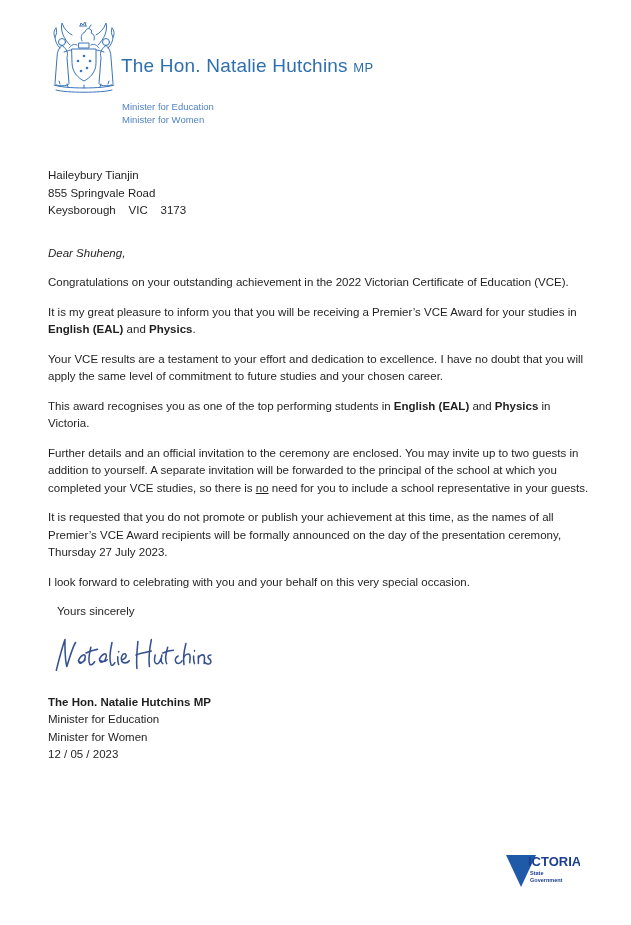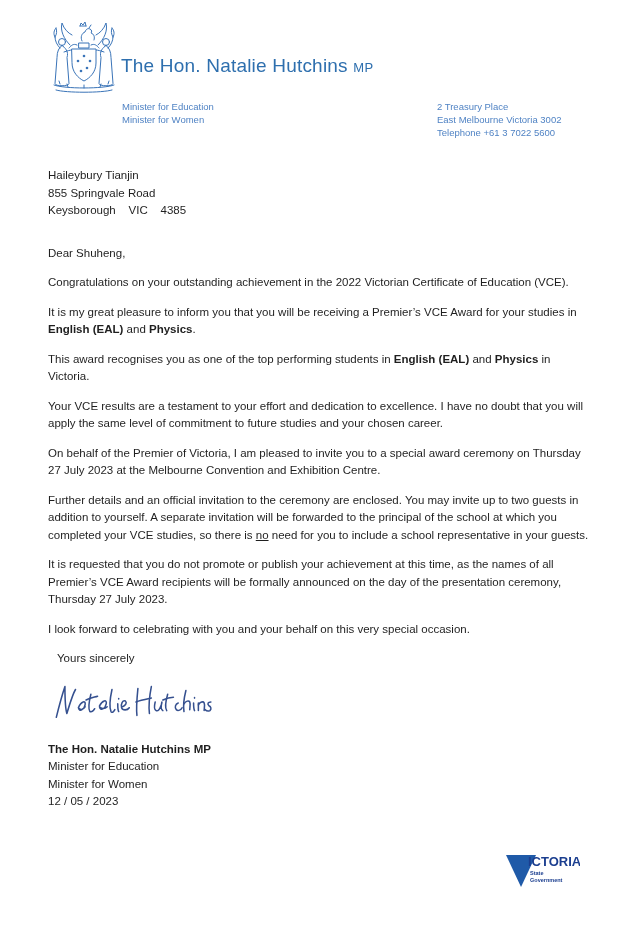--- a/index.html
+++ b/index.html
@@ -16,21 +16,21 @@
   }
   .title .mp { font-size:13px; letter-spacing:0.5px; }
   .roles, .contact {
     position:absolute; top:100px; font-size:9.5px; line-height:13px; color:#5083c4;
   }
   .roles { left:122px; }
   .contact { left:437px; }
   
   .content { position:absolute; left:48px; top:167px; width:545px; font-size:11.5px; line-height:17.5px; }
   .recipient { white-space:pre-wrap; margin:0 0 25px 0; }
-  .salutation { margin:0 0 12px 0; }
+  .salutation { margin:0 0 12px 0;font-style:italic; }
   .para { margin:0 0 12px 0; }
   .closing { margin:9px; }
   .signature { display:block; margin:6px 0 16px 0; width:175px; height:48px; }
   .sender-name { font-weight:bold; }
   
   .vic-logo { position:absolute; left:502px; top:849px; width:78px; height:60px; }
   .vic-logo text { font-family:"Liberation Sans", sans-serif; font-weight:bold; }
 </style>
 </head>
 <body>
@@ -80,38 +80,32 @@
     </svg>
   </div>
 
   <h1 class="title"><span>The Hon. Natalie Hutchins</span> <span class="mp">MP</span></h1>
 
   <div class="roles">
       <div class="line">Minister for Education</div>
       <div class="line">Minister for Women</div>
     </div>
 
-  <div class="contact">
-      <div class="line">2 Treasury Place</div>
-      <div class="line">East Melbourne Victoria 3002</div>
-      <div class="line">Telephone +61 3 7022 5600</div>
-    </div>
 
   <div class="content">
 
-    <div class="recipient"><div class="line">Haileybury Tianjin</div><div class="line">855 Springvale Road</div><div class="line">Keysborough    VIC    4385</div></div>
+    <div class="recipient"><div class="line">Haileybury Tianjin</div><div class="line">855 Springvale Road</div><div class="line">Keysborough    VIC    3173</div></div>
 
     <p class="salutation">Dear Shuheng,</p>
 
     <div class="paras">
         <div class="para"><span>Congratulations on your outstanding achievement in the 2022 Victorian Certificate of Education (VCE).</span></div>
         <div class="para"><span>It is my great pleasure to inform you that you will be receiving a </span><span style="font-weight: normal;">Premier’s VCE Award</span><span> for your studies in </span><span style="font-weight: bold;">English (EAL)</span><span> and </span><span style="font-weight: bold;">Physics</span><span>.</span></div>
+        <div class="para"><span>Your VCE results are a testament to your effort and dedication to excellence. I have no doubt that you will apply the same level of commitment to future studies and your chosen career.</span></div>
         <div class="para"><span>This award recognises you as one of the top performing students in </span><span style="font-weight: bold;">English (EAL)</span><span> and </span><span style="font-weight: bold;">Physics</span><span> in Victoria.</span></div>
-        <div class="para"><span>Your VCE results are a testament to your effort and dedication to excellence. I have no doubt that you will apply the same level of commitment to future studies and your chosen career.</span></div>
-        <div class="para"><span>On behalf of the Premier of Victoria, I am pleased to invite you to a special award ceremony on Thursday 27 July 2023 at the Melbourne Convention and Exhibition Centre.</span></div>
         <div class="para"><span>Further details and an official invitation to the ceremony are enclosed. You may invite up to two guests in addition to yourself. A separate invitation will be forwarded to the principal of the school at which you completed your VCE studies, so there is </span><span style="text-decoration: underline;">no</span><span> need for you to include a school representative in your guests.</span></div>
         <div class="para"><span>It is requested that you do not promote or publish your achievement at this time, as the names of all Premier’s VCE Award recipients will be formally announced on the day of the presentation ceremony, Thursday 27 July 2023.</span></div>
         <div class="para"><span>I look forward to celebrating with you and your behalf on this very special occasion.</span></div>
       </div>
 
     <p class="closing">Yours sincerely</p>
 
     <svg class="signature" viewBox="0 0 175 50" xmlns="http://www.w3.org/2000/svg">
       <g stroke="#35508f" fill="none" stroke-width="1.6" stroke-linecap="round" stroke-linejoin="round">
 

